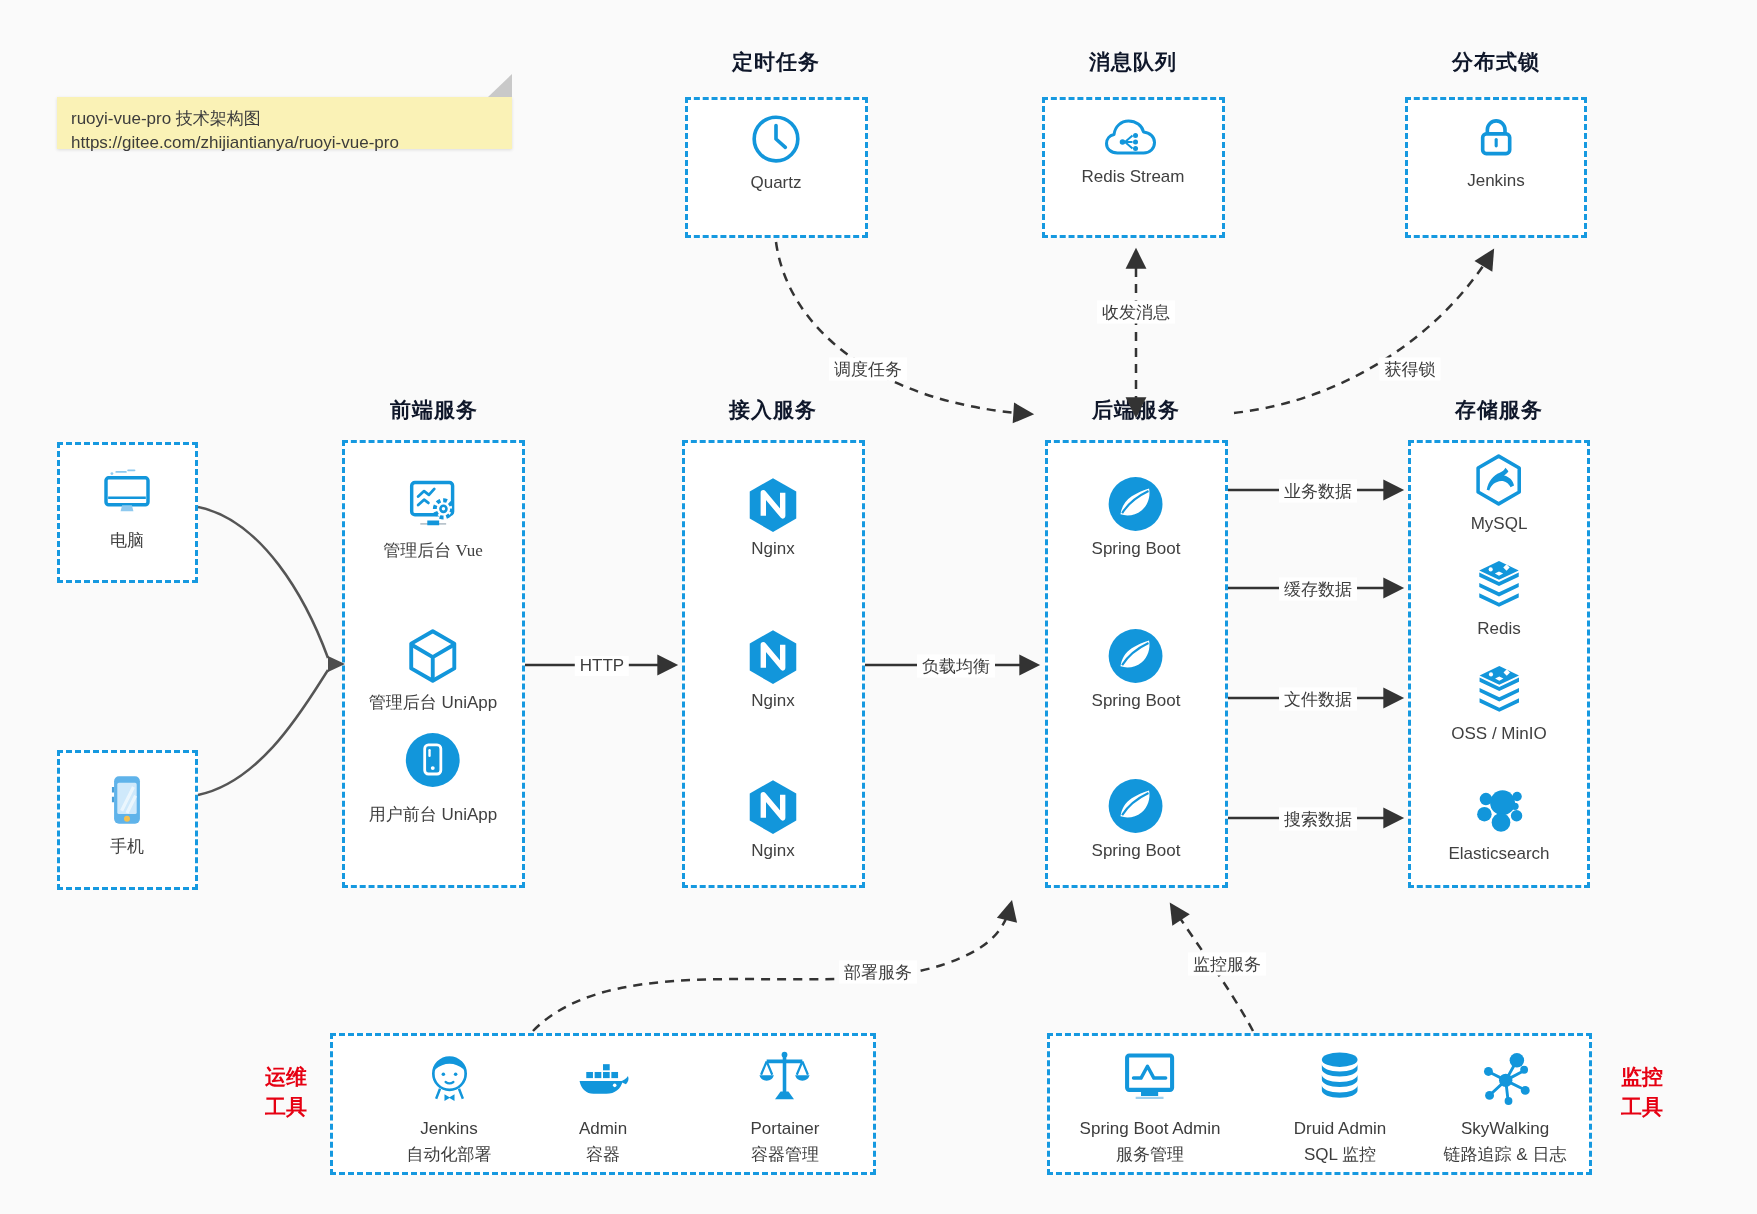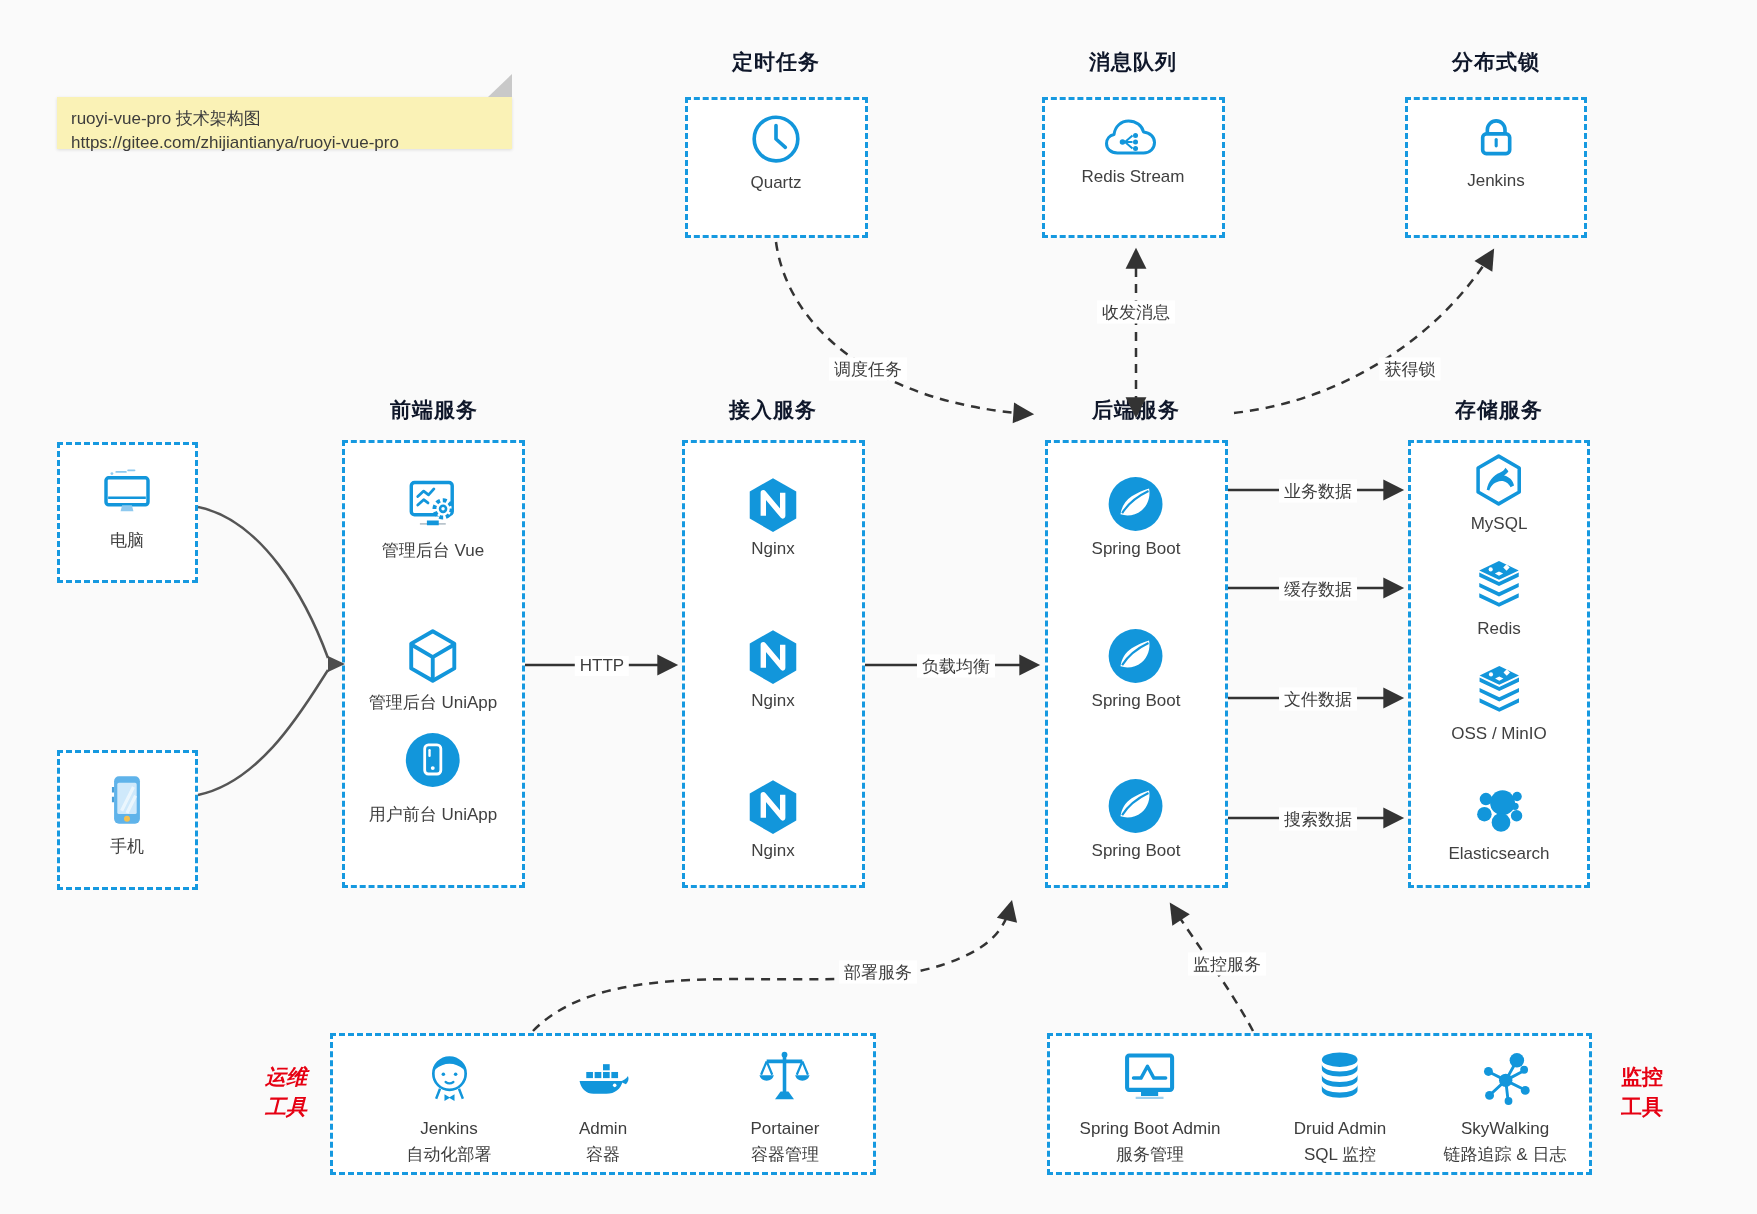--- a/index.html
+++ b/index.html
@@ -93,21 +93,21 @@
     <svg width="56" height="56" viewBox="0 0 52 52">
       <rect x="14" y="4" width="24" height="44" rx="4.5" fill="#5fb3ea"></rect>
       <rect x="17" y="10" width="18" height="29" rx="1.5" fill="#cfe9fb"></rect>
       <path d="M21 36 L32 14 M26 38 L34 22" stroke="#ffffff" stroke-width="3" opacity="0.6"></path>
       <path d="M13 14 v5 M13 23 v5" stroke="#4a9fd8" stroke-width="2"></path>
       <circle cx="26" cy="43.5" r="2.8" fill="#f6c14e"></circle>
     </svg>
     <div class="nlabel">手机</div>
   </div>
 
-  <div class="node" style="left:433px;top:476px;">
+  <div class="node" style="left:433px;top:476px;font-family:Liberation Serif, serif;">
     <svg width="56" height="56" viewBox="0 0 52 52">
       <rect x="6" y="6" width="38" height="30" rx="3" fill="none" stroke="#1296db" stroke-width="3.2"></rect>
       <path d="M12 19 l5.5 -5 4.5 3.5 5 -5.5 M12 27 l5.5 -5 4 3" fill="none" stroke="#1296db" stroke-width="2.6" stroke-linecap="round" stroke-linejoin="round"></path>
       <circle cx="35.5" cy="30.5" r="8" fill="#fff" stroke="#1296db" stroke-width="3.6" stroke-dasharray="3.6 2.6"></circle>
       <circle cx="35.5" cy="30.5" r="2.8" fill="none" stroke="#1296db" stroke-width="2.4"></circle>
       <path d="M14 44.5 h24" stroke="#b9c4cc" stroke-width="1.6"></path>
       <path d="M20.5 43.5 h11" stroke="#1296db" stroke-width="4.5"></path>
     </svg>
     <div class="nlabel">管理后台 Vue</div>
   </div>
@@ -223,21 +223,21 @@
         <circle cx="11.5" cy="30" r="7"></circle>
         <circle cx="27.5" cy="38" r="9"></circle>
         <circle cx="42.5" cy="31.5" r="5.5"></circle>
         <circle cx="43" cy="13" r="4.5"></circle>
         <circle cx="41" cy="22.5" r="3.5"></circle>
       </g>
     </svg>
     <div class="nlabel">Elasticsearch</div>
   </div>
 
-  <div class="sidetitle" style="left:250px;top:1062px;font-style:italic;">
+  <div class="sidetitle" style="left:250px;top:1062px;">
     <div>运维</div>
     <div>工具</div>
   </div>
 
   <div class="bitem" style="left:421px;top:1048px;margin-left:28px;">
     <svg width="58" height="58" viewBox="0 0 52 52">
       <circle cx="26" cy="23" r="14.5" fill="none" stroke="#1296db" stroke-width="2.4"></circle>
       <path d="M12.8 19.5 c1.2 -7 6.5 -11.3 13.2 -11.3 c6.7 0 12 4.3 13.2 11.3 c-4.4 -3.9 -8.8 -5.4 -13.2 -5.4 c-4.4 0 -8.8 1.5 -13.2 5.4 z" fill="#1296db"></path>
       <circle cx="20.5" cy="23.5" r="1.6" fill="#1296db"></circle>
       <circle cx="31.5" cy="23.5" r="1.6" fill="#1296db"></circle>

